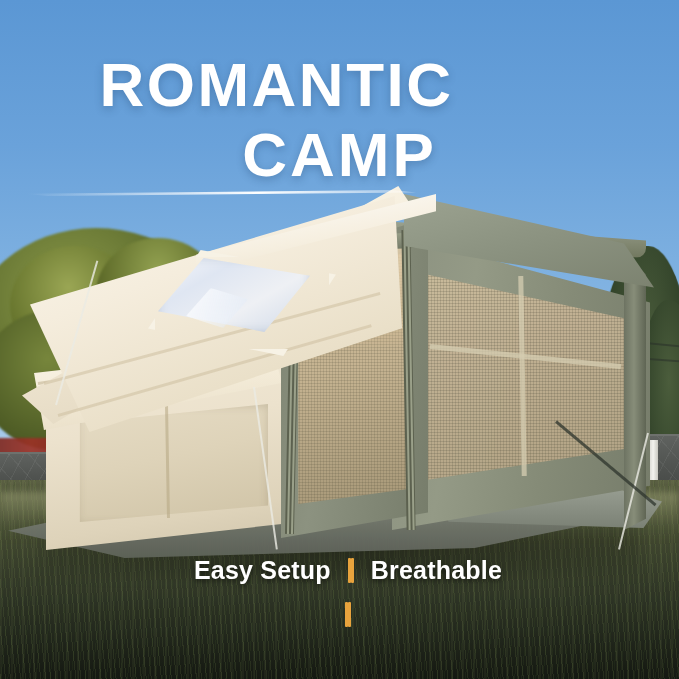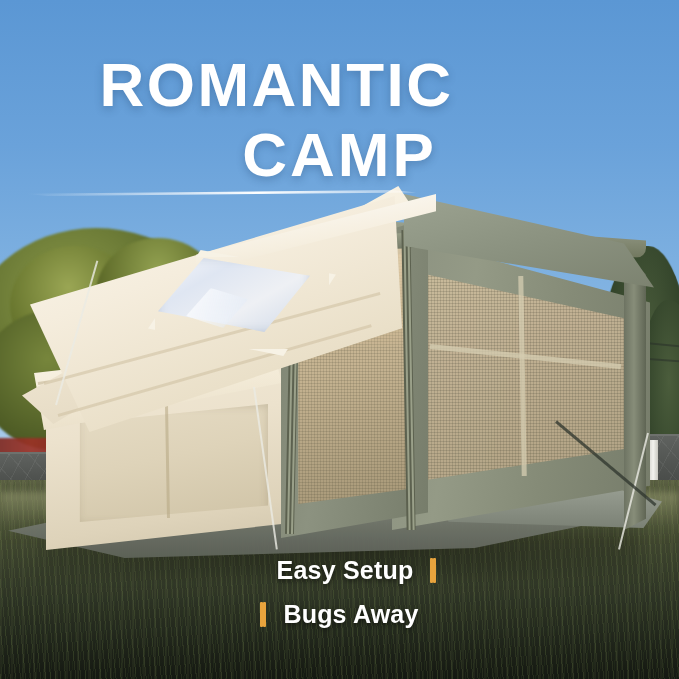--- a/index.html
+++ b/index.html
@@ -442,21 +442,21 @@
     <div class="guy g2"></div>
     <div class="guy g3"></div>
     <div class="guy-dark d1"></div>
   </div>
 
   <div class="features">
     <div class="feature-row">
       <span class="feature-item">Easy Setup</span>
       <span class="feature-divider"></span>
       <span class="feature-divider"></span>
+      <span class="feature-item">Breathable</span>
     </div>
     <div class="feature-row">
       <span class="feature-divider"></span>
       <span class="feature-divider"></span>
-      <span class="feature-item">Bugs Away</span>
     </div>
   </div>
 
 </div>
 
 </body></html>

